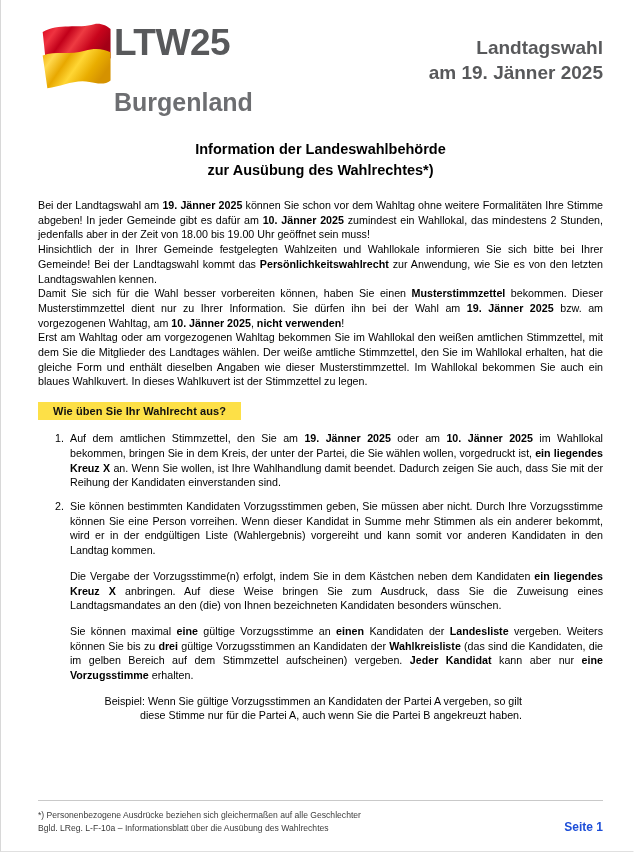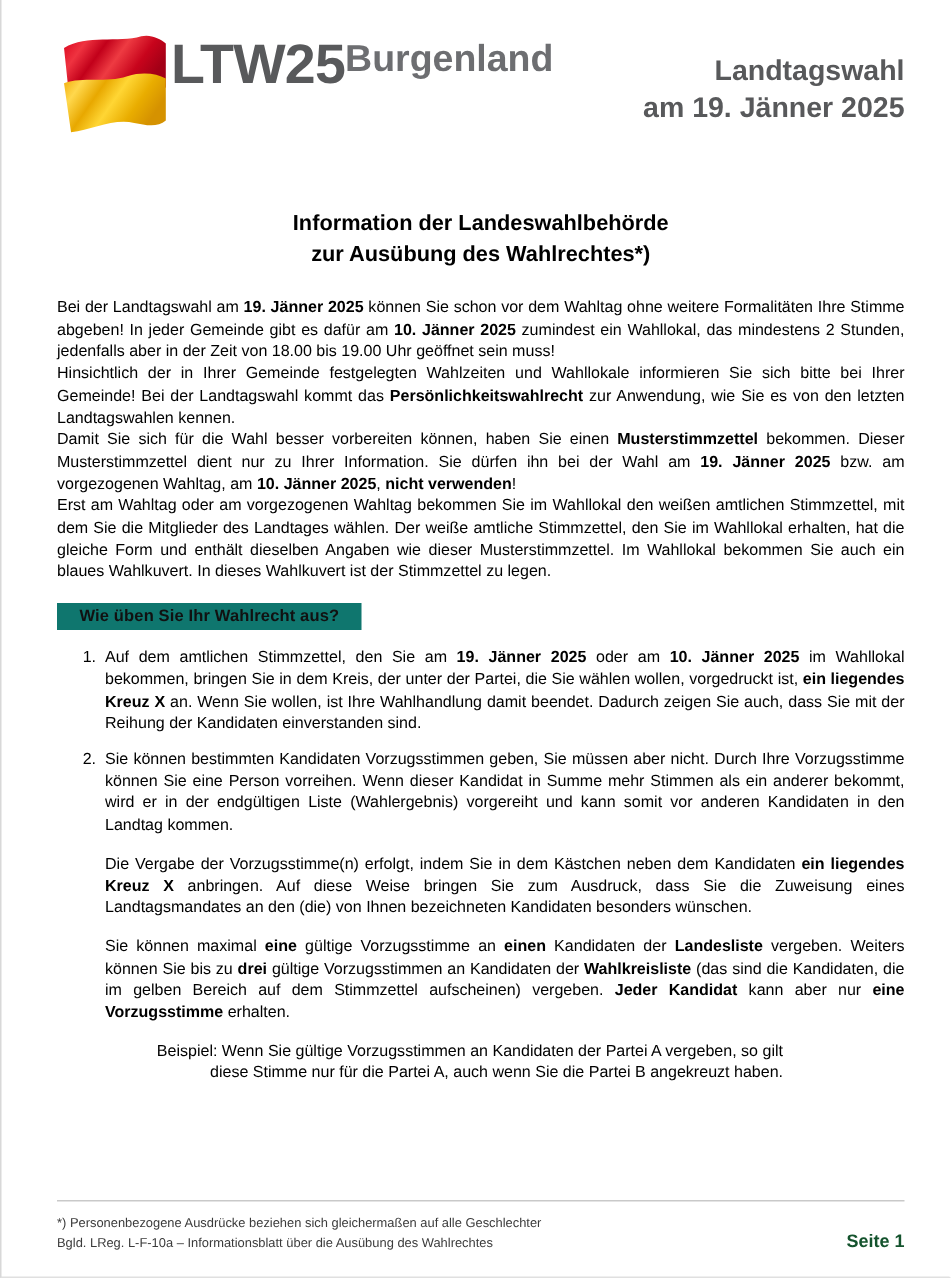--- a/index.html
+++ b/index.html
@@ -43,24 +43,25 @@
   }
   .flag {
     width: 78px;
     height: 72px;
     flex: 0 0 78px;
     margin-top: 8px;
     margin-right: 4px;
   }
   .brand-text {
     display: flex;
-    flex-direction: row;
+    flex-direction: column;
     justify-content: center;
     margin-top: 12px;
     margin-left: -6px;
+    gap: 28px;
   }
   .brand-line1 {
     font-size: 37px;
     font-weight: bold;
     letter-spacing: -0.5px;
     line-height: 0.95;
     color: #58595b;
   }
   .brand-line2 {
     font-size: 25px;
@@ -100,21 +101,21 @@
     margin: 0;
   }
   .para-just { text-align: justify; }
 
   
   .hl-wrap {
     margin-top: 12px;
   }
   .hl {
     display: inline-block;
-    background: #0f766e;
+    background: #fde047;
     font-weight: bold;
     font-size: 11px;
     padding: 3px 15px 3px 15px;
     color: #111;
     letter-spacing: 0.1px;
   }
 
   
   ol.main-list {
     margin: 11px 0 0 0;
@@ -158,21 +159,21 @@
     margin-top: 16px;
   }
   .footer-left {
     font-size: 8.6px;
     line-height: 1.5;
     color: #3b3b3b;
   }
   .footer-right {
     font-size: 12px;
     font-weight: bold;
-    color: #14532d;
+    color: #1d4ed8;
     padding-bottom: 1px;
   }
   b, strong { font-weight: bold; }
 </style>
 </head>
 <body>
 
 <div class="page">
   <div class="page-inner">
 

